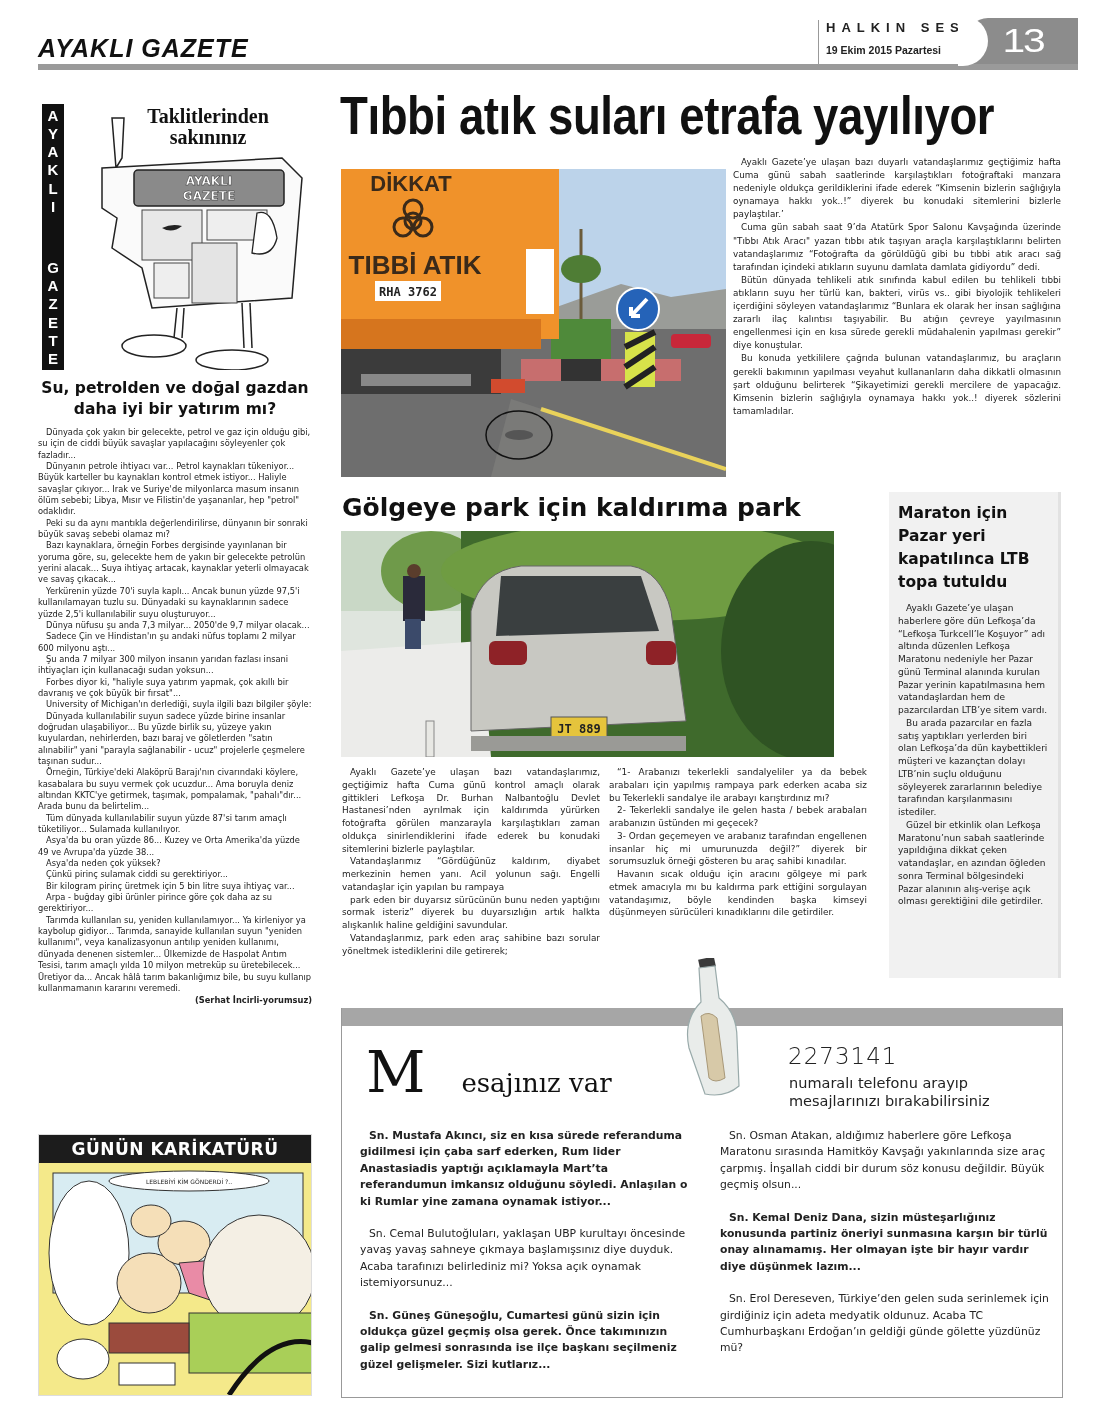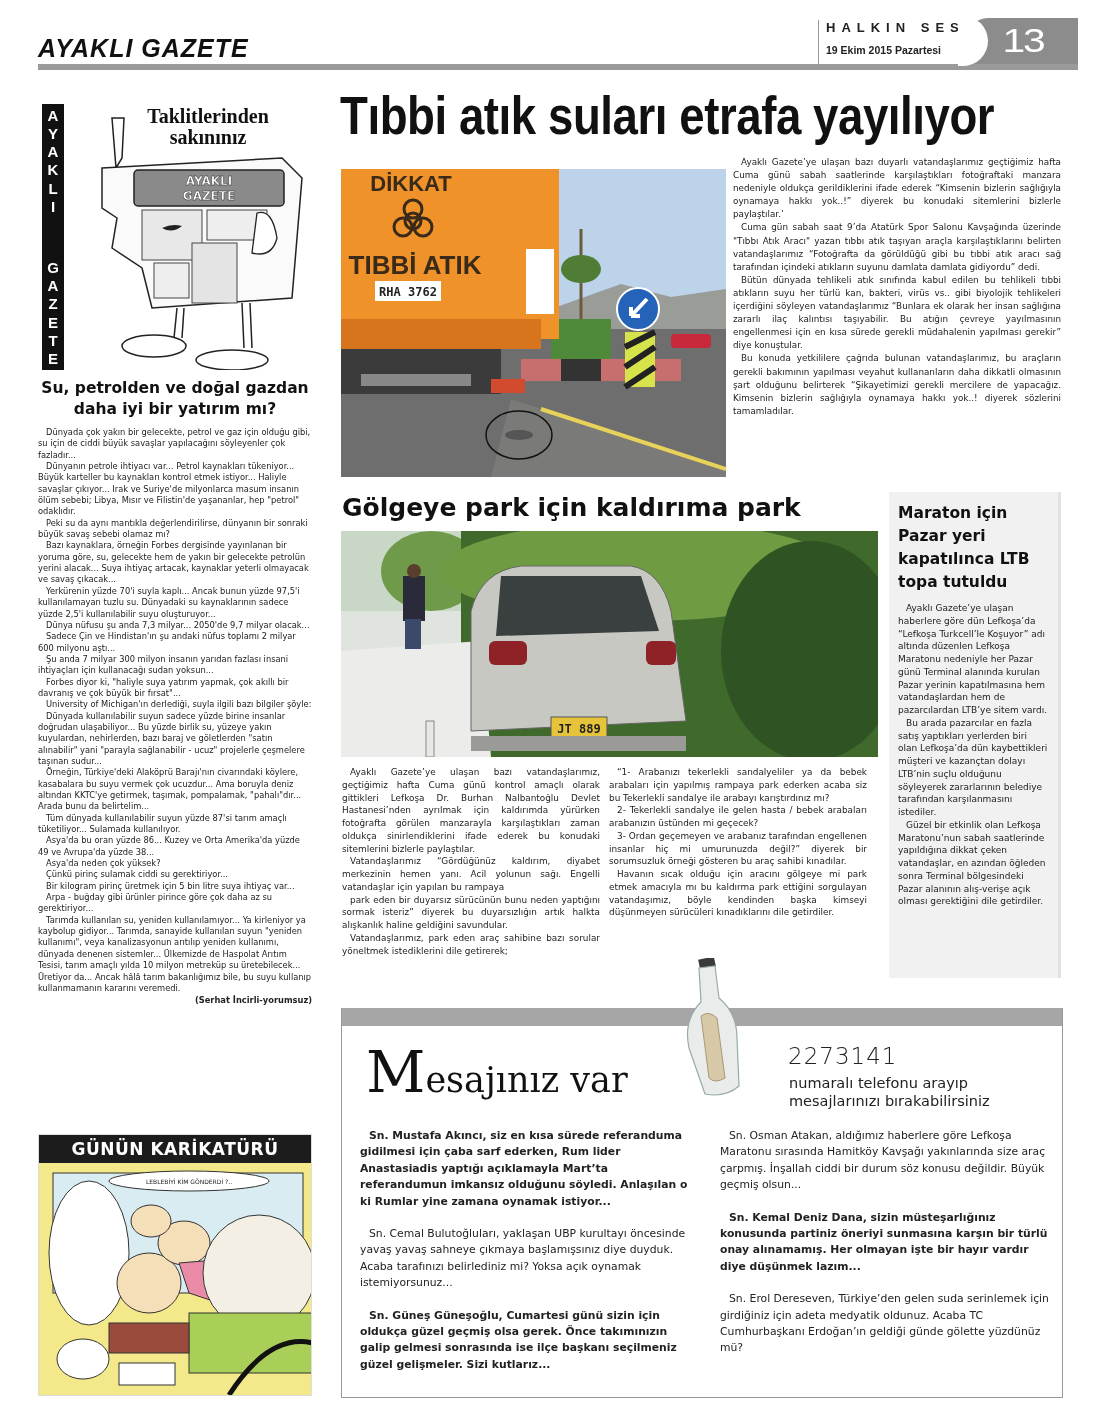--- a/index.html
+++ b/index.html
@@ -36,38 +36,38 @@
   .cartoon-art { position: relative; height: 232px; background: #f6f1c0; overflow: hidden; }
 
   
   .main-headline { position: absolute; left: 340px; top: 86px; width: 720px; font-family: "Liberation Sans", sans-serif; font-weight: 900; font-size: 53px; line-height: 60px; letter-spacing: -0.5px; color: #111; transform: scaleX(0.86); transform-origin: left center; white-space: nowrap; }
   .truck-photo { position: absolute; left: 341px; top: 169px; width: 385px; height: 308px; overflow: hidden; }
   .article1-body { position: absolute; left: 733px; top: 156px; width: 328px; font-size: 8.8px; line-height: 13.1px; text-align: justify; color: #222; }
   .article1-body p { text-indent: 8px; }
 
   
   .article2-headline { position: absolute; left: 342px; top: 492px; font-family: "DejaVu Sans", sans-serif; font-weight: 700; font-size: 25px; line-height: 32px; color: #111; text-align: center; }
-  .car-photo { position: absolute; left: 341px; top: 531px; width: 537px; height: 226px; overflow: hidden; }
+  .car-photo { position: absolute; left: 341px; top: 531px; width: 493px; height: 226px; overflow: hidden; }
   .article2-col { position: absolute; top: 766px; width: 258px; font-size: 8.9px; line-height: 12.75px; text-align: justify; color: #222; }
   .article2-col p { text-indent: 8px; }
   .article2-col.a { left: 342px; }
   .article2-col.b { left: 609px; }
 
   
   .side-box { position: absolute; left: 889px; top: 492px; width: 172px; height: 486px; background: #f1f1f1; border-right: 3px solid #e2e2e2; padding: 10px 9px; }
   .side-headline { font-family: "DejaVu Sans", sans-serif; font-weight: 700; font-size: 15.5px; line-height: 23px; color: #111; }
   .side-body { margin-top: 8px; font-size: 9px; line-height: 12.75px; color: #222; }
   .side-body p { text-indent: 8px; }
 
   
   .messages-box { position: absolute; left: 341px; top: 1008px; width: 722px; height: 390px; border: 1px solid #999; border-top: none; }
   .messages-bar { position: absolute; left: 0; top: 0; width: 720px; height: 18px; background: #a6a6a6; }
   .messages-title { position: absolute; left: 24px; top: 32px; font-family: "DejaVu Serif", serif; font-weight: 300; color: #111; white-space: nowrap; }
   .messages-title .big { font-size: 58px; line-height: 64px; }
-  .messages-title .rest { font-size: 35px; }
+  .messages-title .rest { font-size: 26px; margin-left: 36px; }
   .bottle { position: absolute; left: 333px; top: -50px; width: 72px; height: 140px; }
   .phone { position: absolute; left: 446px; top: 35px; font-family: "DejaVu Sans", sans-serif; font-size: 23px; letter-spacing: 1px; color: #222; font-weight: 300; }
   .phone-sub { position: absolute; left: 447px; top: 66px; font-size: 14.5px; line-height: 18px; color: #222; }
   .messages-col { position: absolute; top: 120px; width: 335px; font-size: 10.8px; line-height: 16.4px; color: #222; }
   .messages-col.a { left: 18px; }
   .messages-col.b { left: 378px; }
   .messages-col p { text-indent: 9px; margin-bottom: 16px; }
   .messages-col p.bold { font-weight: 700; }
 </style>
 </head>

